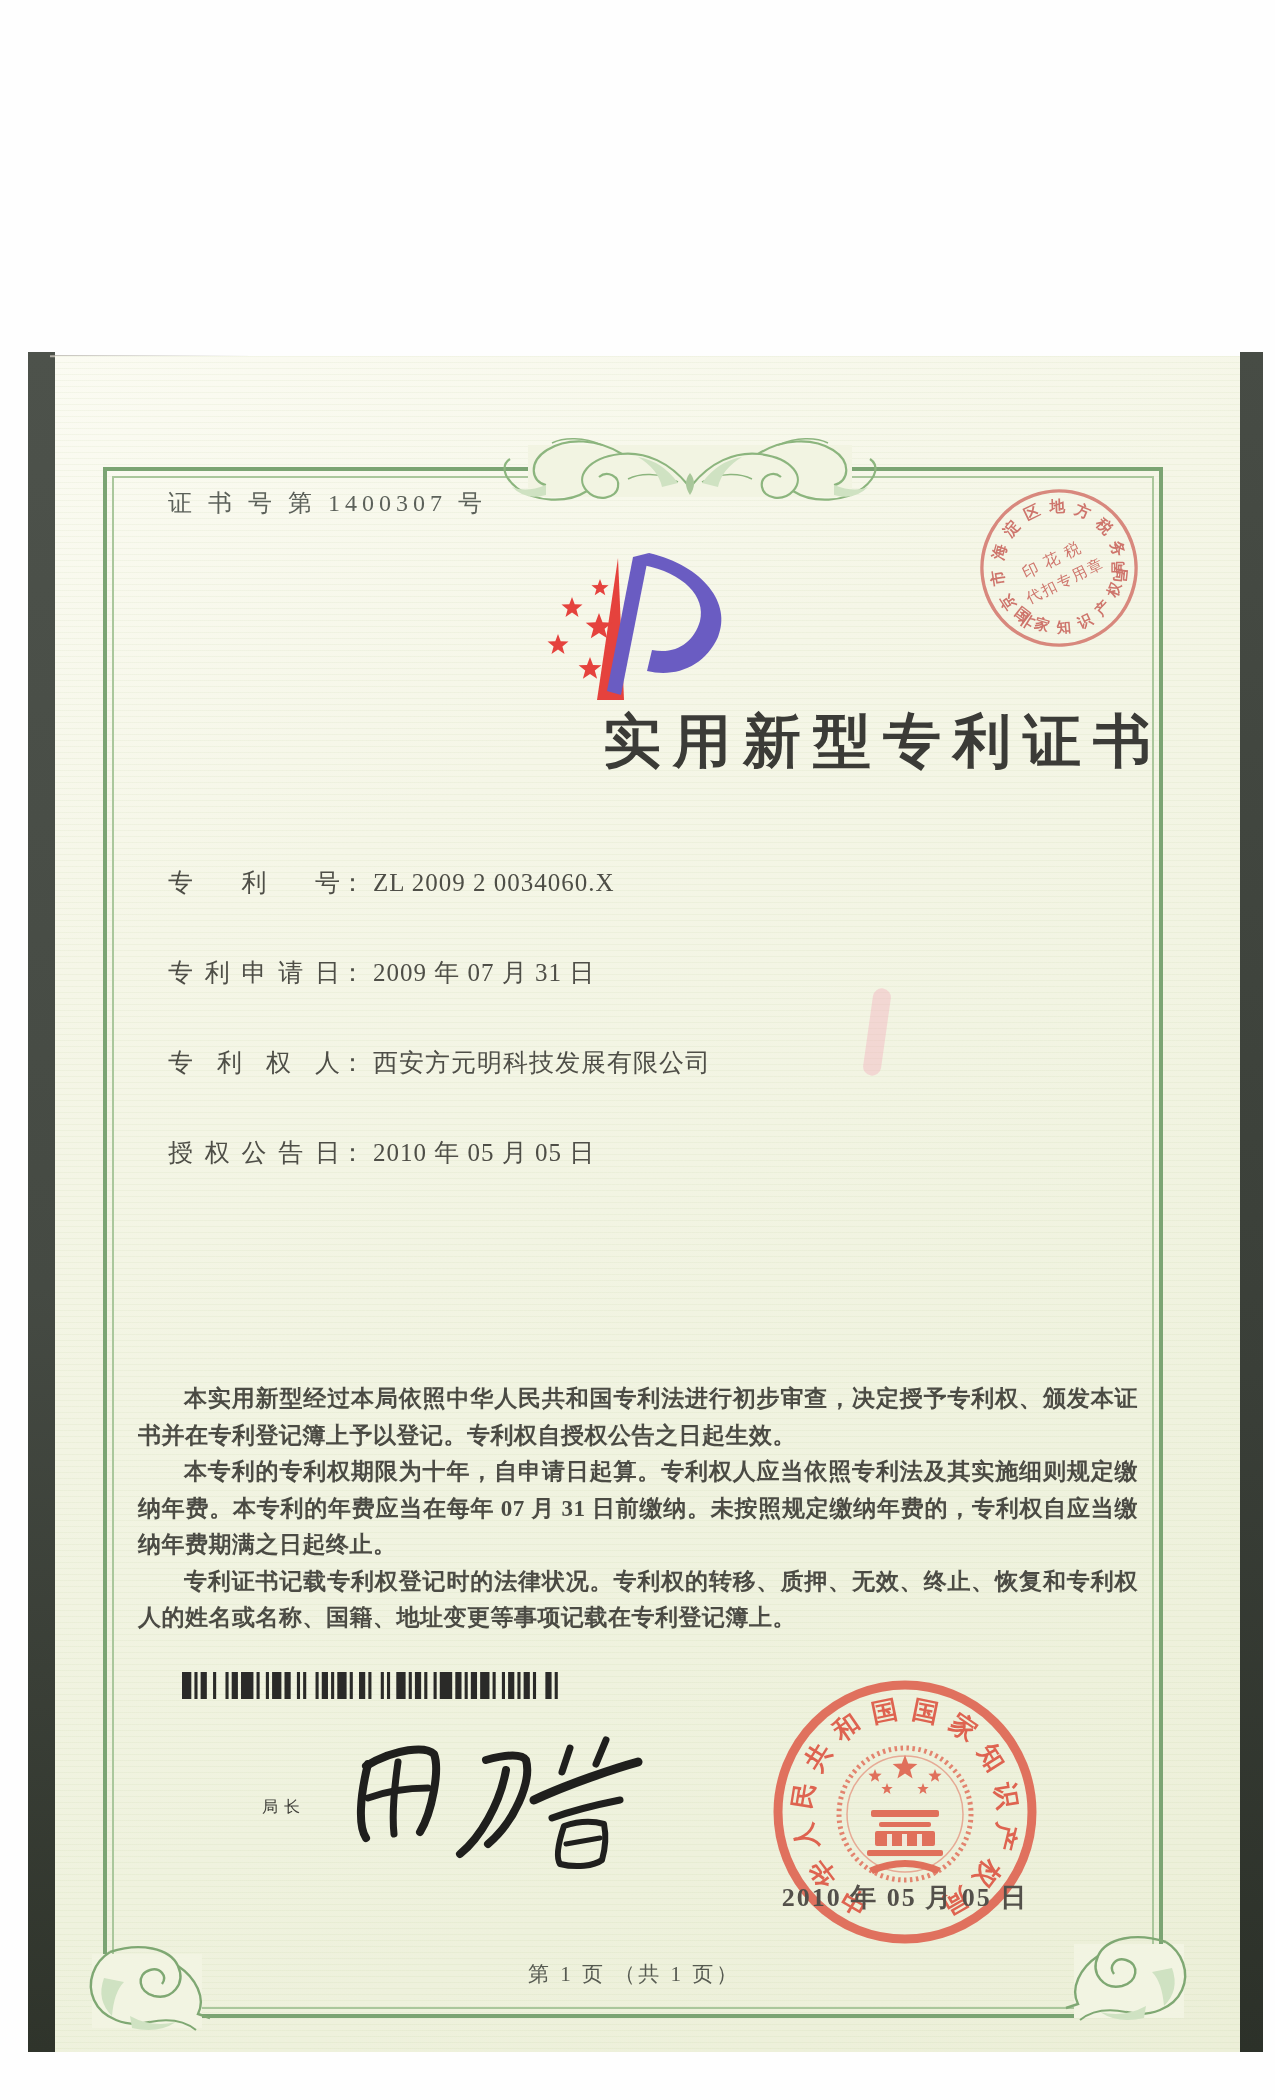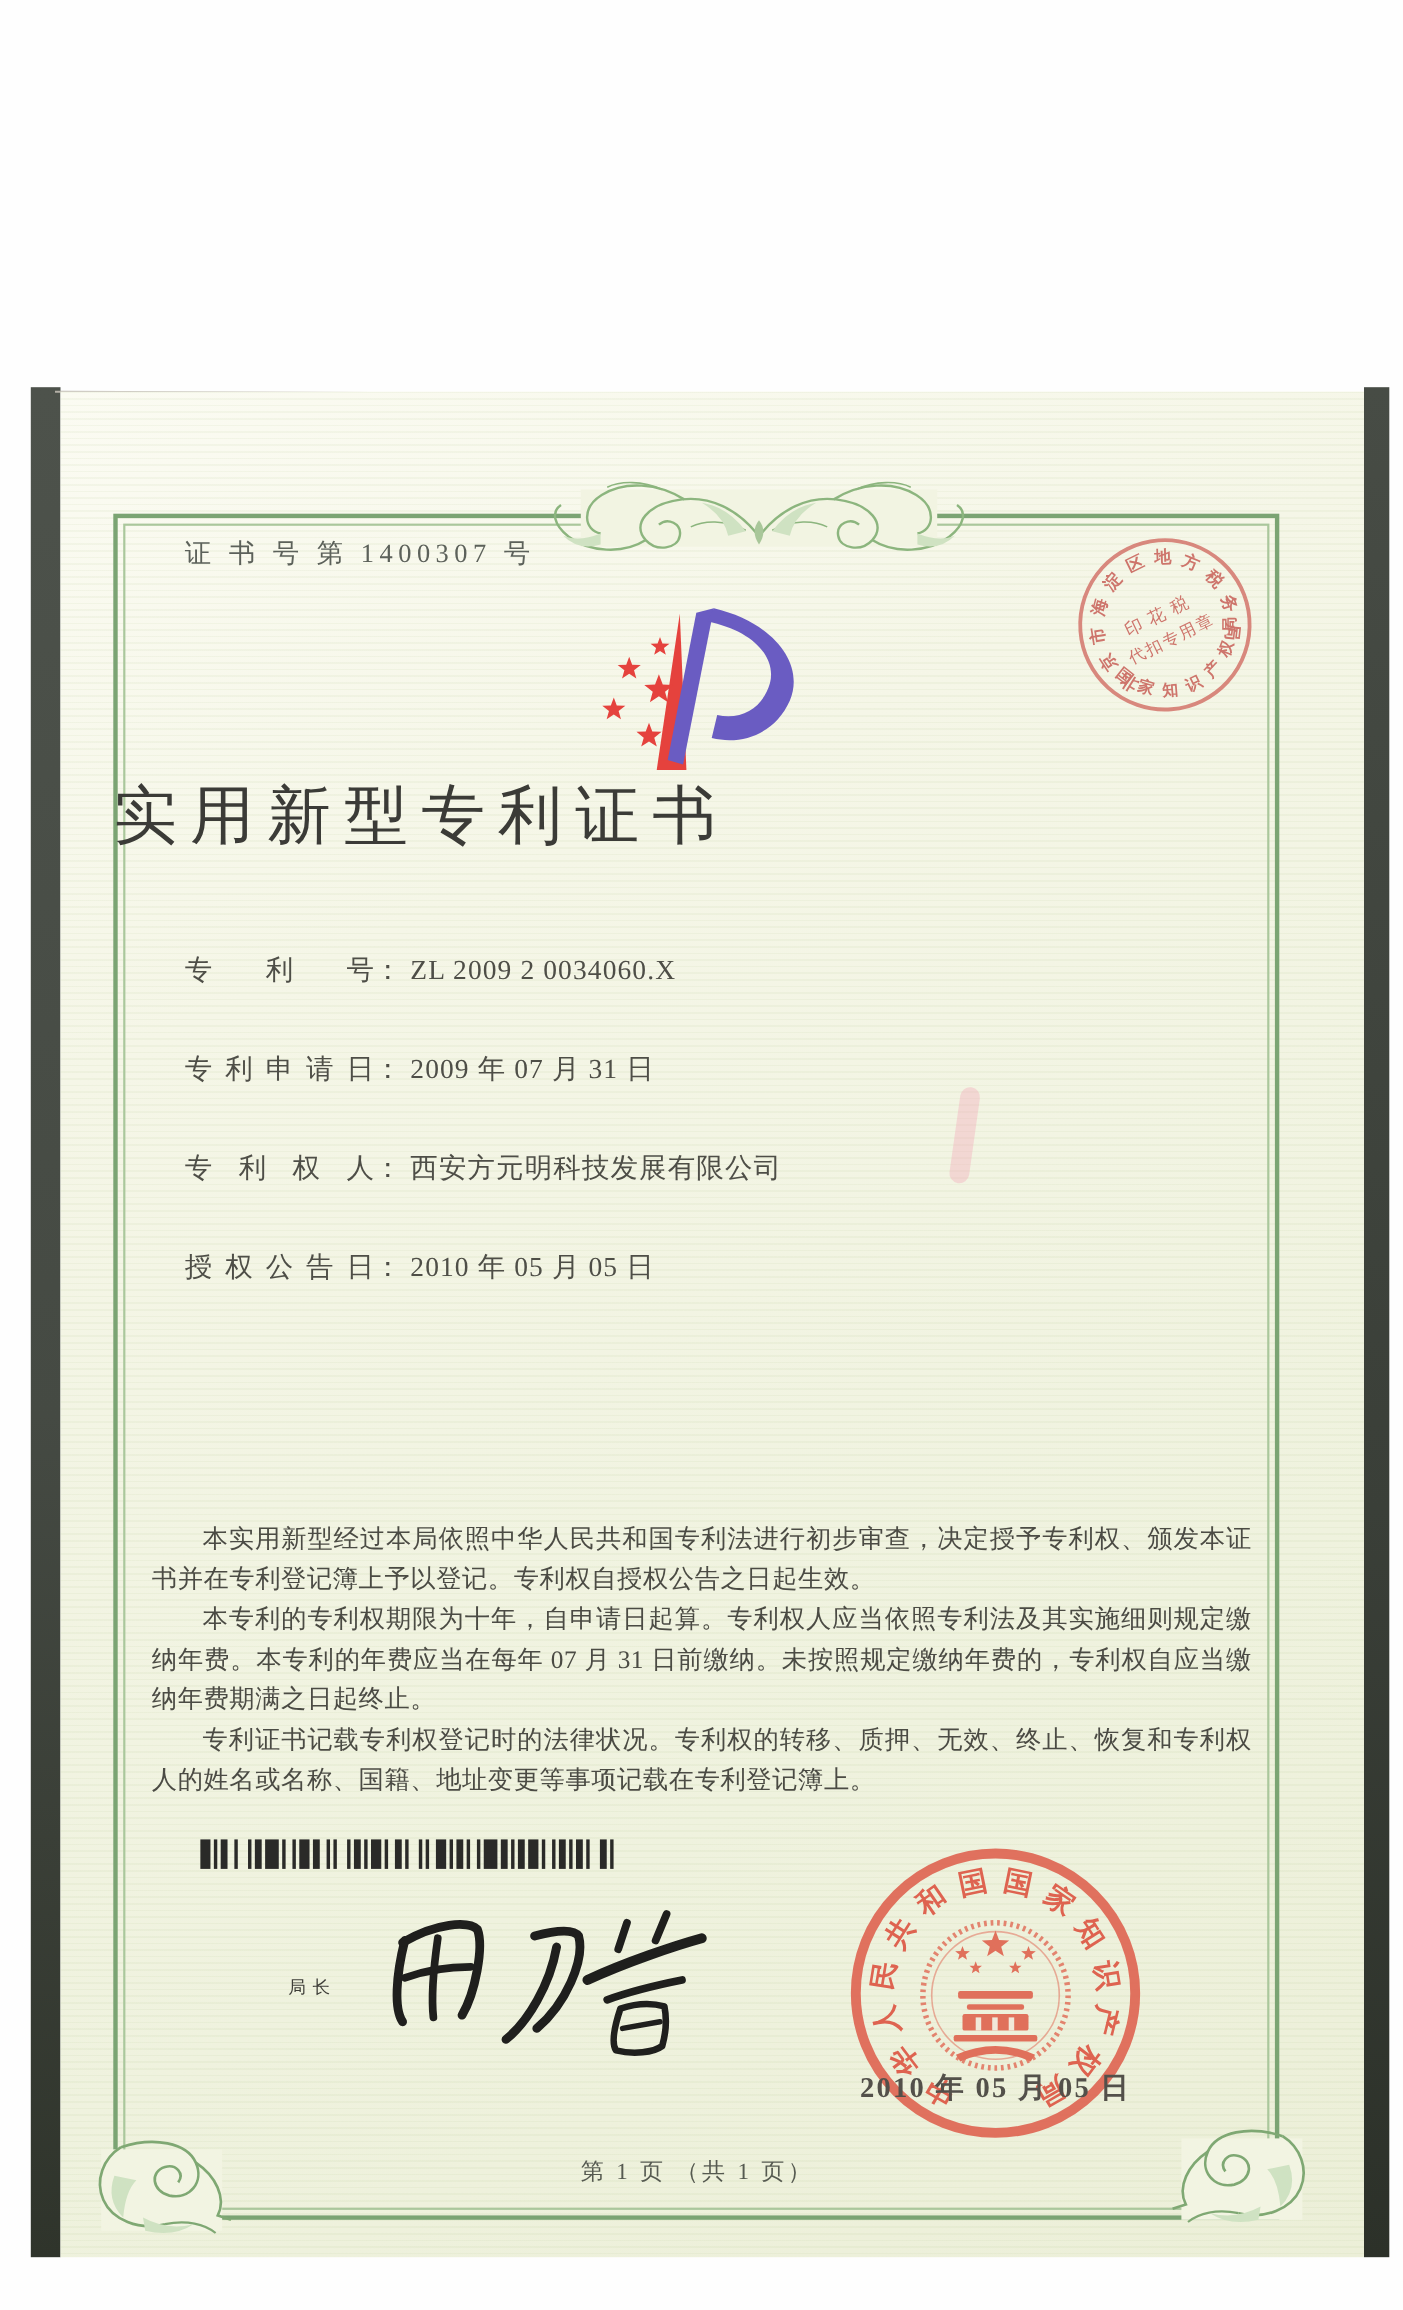--- a/index.html
+++ b/index.html
@@ -18,32 +18,32 @@
   #paper-texture{left:55px;top:356px;width:1185px;height:1696px;
     background:repeating-linear-gradient(180deg,rgba(158,184,118,.10) 0 1.5px,rgba(255,255,255,0) 1.5px 6px);
     opacity:.8;}
   #scan-streak{left:868px;top:988px;width:18px;height:88px;background:#f4a0b5;opacity:.35;
     transform:rotate(8deg);border-radius:9px;}
   
   #frame-outer{left:103px;top:467px;width:1060px;height:1551px;border:4px solid #7ba473;box-sizing:border-box;}
   #frame-inner{position:absolute;left:5px;top:5px;right:5px;bottom:5px;border:2px solid #aac79c;}
   
   #cert-number{left:168px;top:487px;font-size:24px;letter-spacing:5px;color:#5c615a;}
-  #title{left:103px;top:703px;width:1060px;text-align:left;font-size:58px;font-weight:normal;
+  #title{left:103px;top:703px;width:1060px;text-align:right;font-size:58px;font-weight:bold;
          letter-spacing:12px;color:#3b3b37;}
   
   #fields{left:168px;top:866px;width:900px;font-size:25px;color:#4e4e47;}
   .field-row{height:34px;line-height:34px;margin-bottom:56px;white-space:nowrap;}
   .field-label{display:inline-block;width:172px;text-align:justify;text-align-last:justify;}
   .field-colon{display:inline-block;}
   .field-value{display:inline-block;padding-left:8px;letter-spacing:1px;}
   
   #body-text{left:138px;top:1381px;width:1000px;font-size:23px;line-height:36.5px;color:#4b4b44;
     text-align:justify;letter-spacing:.5px;}
-  #body-text p{margin:0;text-indent:2em;}
+  #body-text p{margin:0;text-indent:2em;font-weight:bold;}
   
   #barcode{left:182px;top:1672px;width:382px;height:27px;}
   
   #sig-label{left:262px;top:1797px;font-size:16px;color:#3d3d37;letter-spacing:6px;}
   #sig-svg{left:338px;top:1726px;width:308px;height:160px;}
   
   #tax-stamp{left:976px;top:485px;width:166px;height:166px;transform:rotate(-26deg);opacity:.92;}
   
   #gov-seal{left:765px;top:1672px;width:280px;height:280px;opacity:.95;}
   #seal-date{left:765px;top:1880px;width:280px;text-align:center;font-size:26px;color:#53504a;

